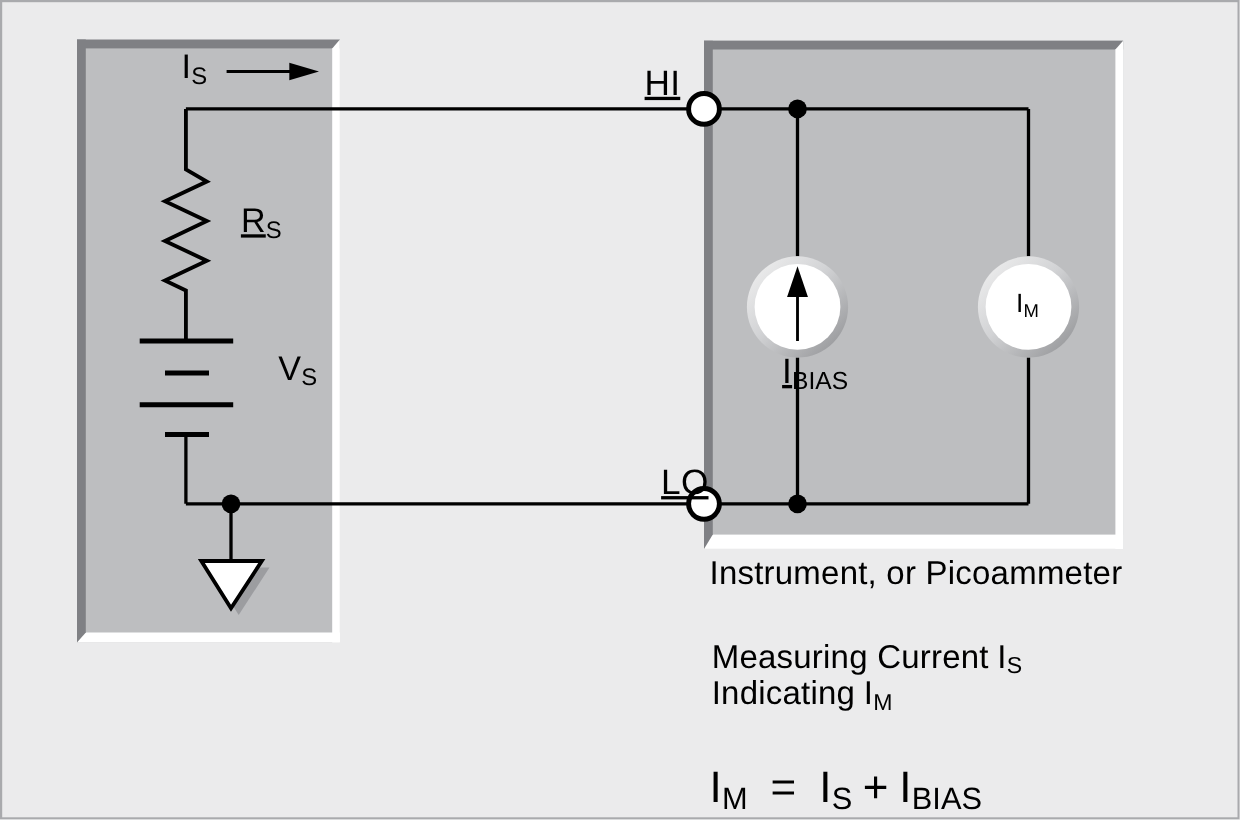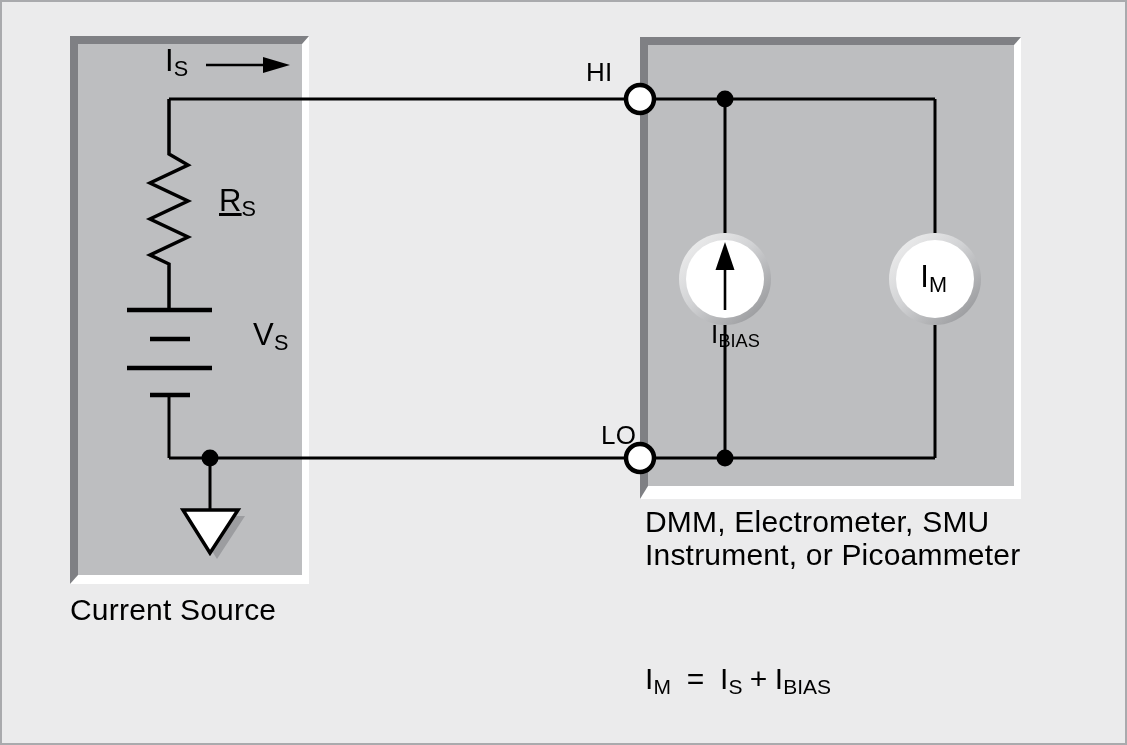--- a/index.html
+++ b/index.html
@@ -12,26 +12,26 @@
     position:absolute; background:#bdbec0; box-sizing:border-box;
     border-top:8px solid #7f8084; border-left:8px solid #7f8084;
     border-right:7px solid #ffffff; border-bottom:9px solid #ffffff;
     z-index:1;
   }
   .panel-left  { left:68px;  top:34px; width:239px; height:548px; }
   .panel-right { left:638px; top:35px; width:381px; height:462px; border-bottom-width:13px; }
   svg.circuit { position:absolute; left:0; top:0; z-index:2; pointer-events:none; }
   .lbl { position:absolute; z-index:3; line-height:1.08; white-space:nowrap; letter-spacing:0.2px; }
   .f31 { font-size:31px; }
-  .f29 { font-size:26px; }
+  .f29 { font-size:32px;text-decoration:underline; }
   .cap { font-size:30px; line-height:33px; }
   sub.sb { font-size:70%; line-height:0; vertical-align:-0.24em; letter-spacing:0; }
   .sym { margin-left:0.26em; }
-  .meter-label { transform:translate(-55%,-58%); font-size:31px; }
-  .eq { font-size:30px; }
+  .meter-label { transform:translate(-55%,-58%); font-size:24px; }
+  .eq { font-size:40px;margin-top:32px; }
   .eq .op-eq   { display:inline-block; margin:0 0.52em; }
   .eq .op-plus { display:inline-block; margin:0 0.24em; }
 </style>
 </head>
 <body>
 
 <div class="stage">
 
   <div class="panel panel-left"></div>
   <div class="panel panel-right"></div>
@@ -114,25 +114,31 @@
   <div class="lbl f29" style="left:599px; top:419px;">LO</div>
 
   <div class="lbl f29" style="left:709px; top:318px;">
     <span>I</span><sub class="sb">BIAS</sub>
   </div>
 
   <div class="lbl meter-label" style="left:933px; top:277px;">
     <span>I</span><sub class="sb">M</sub>
   </div>
 
-  <div class="lbl cap" style="left:68px; top:591px;">Current Source</div>
 
   <div class="lbl cap" style="left:643px; top:503px;">
-    <div>DMM, Electrometer, SMU</div>
     <div>Instrument, or Picoammeter</div>
   </div>
 
+  <div class="lbl cap" style="left:645px; top:579px;">
+    <div>
+      <span>Measuring Current</span><span class="sym">I</span><sub class="sb">S</sub>
+    </div>
+    <div>
+      <span>Indicating</span><span class="sym">I</span><sub class="sb">M</sub>
+    </div>
+  </div>
 
   <div class="lbl eq" style="left:643px; top:661px;">
     <span>I</span><sub class="sb">M</sub><span class="op-eq">=</span><span>I</span><sub class="sb">S</sub><span class="op-plus">+</span><span>I</span><sub class="sb">BIAS</sub>
   </div>
 
 </div>
 
 </body></html>

